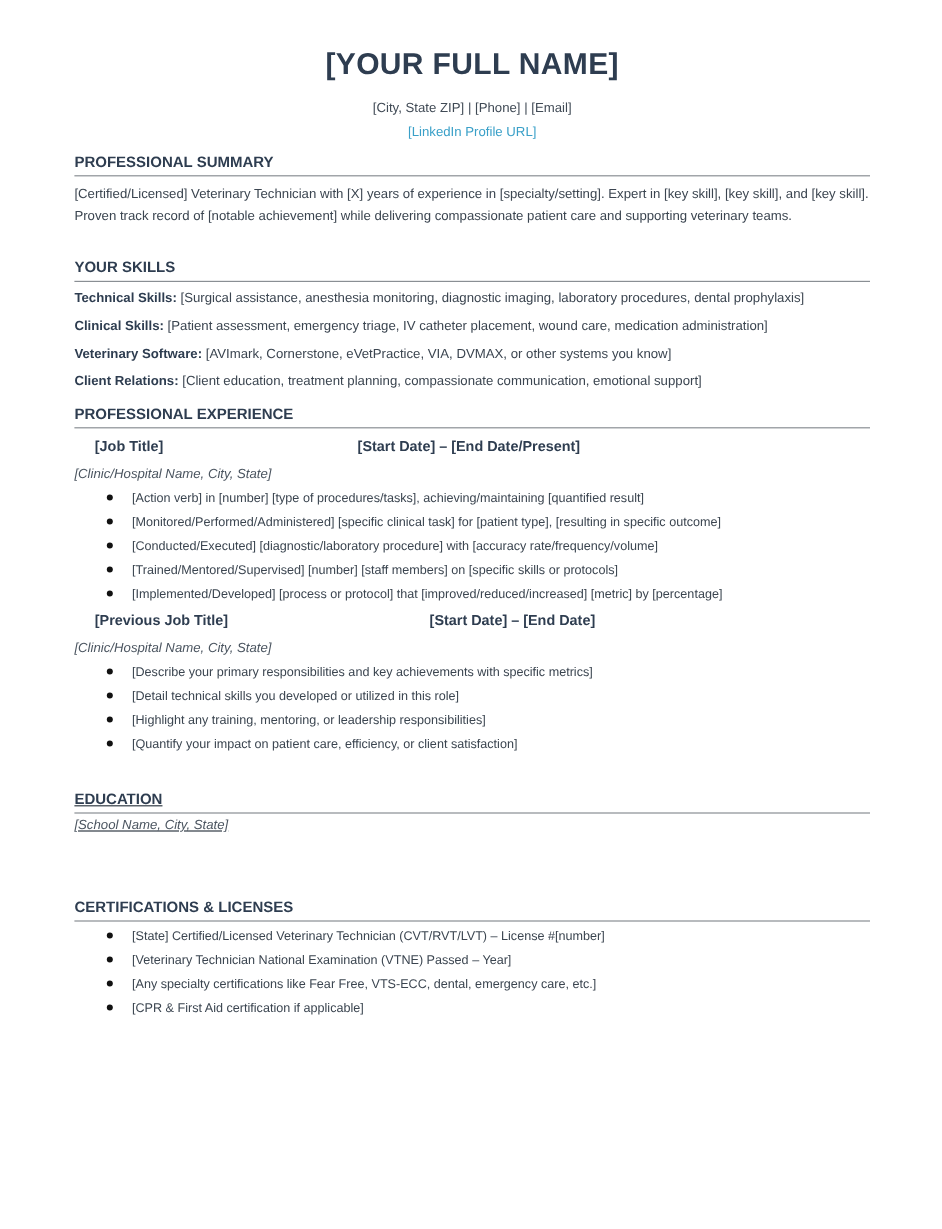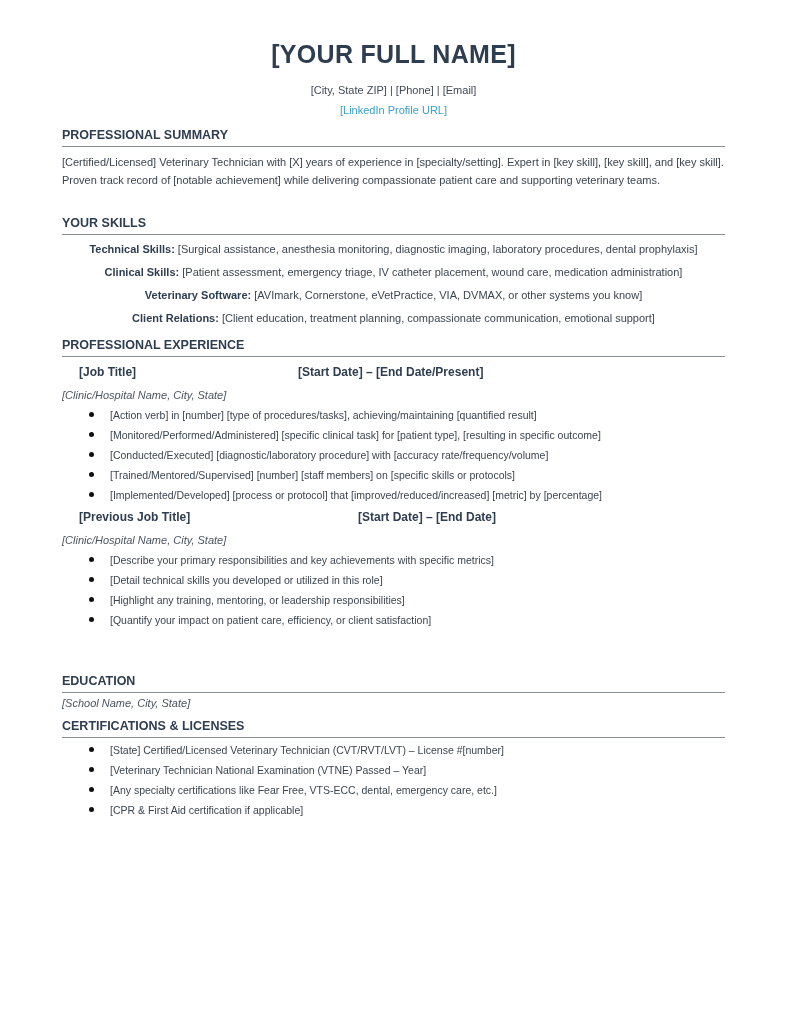--- a/index.html
+++ b/index.html
@@ -28,21 +28,21 @@
   <div class="contact">[City, State ZIP] | [Phone] | [Email]</div>
   <div class="link">[LinkedIn Profile URL]</div>
 
   <div class="section" style="top:128px;">
     <div class="sec-title">PROFESSIONAL SUMMARY</div>
     <div class="para">[Certified/Licensed] Veterinary Technician with [X] years of experience in [specialty/setting]. Expert in [key skill], [key skill], and [key skill]. Proven track record of [notable achievement] while delivering compassionate patient care and supporting veterinary teams.</div>
   </div>
 
   <div class="section" style="top:216px;">
     <div class="sec-title">YOUR SKILLS</div>
-    <div style="margin-top:3px;text-align:center;">
+    <div style="margin-top:3px;">
       <div class="skill"><b>Technical Skills:</b><span> [Surgical assistance, anesthesia monitoring, diagnostic imaging, laboratory procedures, dental prophylaxis]</span></div>
       <div class="skill"><b>Clinical Skills:</b><span> [Patient assessment, emergency triage, IV catheter placement, wound care, medication administration]</span></div>
       <div class="skill"><b>Veterinary Software:</b><span> [AVImark, Cornerstone, eVetPractice, VIA, DVMAX, or other systems you know]</span></div>
       <div class="skill"><b>Client Relations:</b><span> [Client education, treatment planning, compassionate communication, emotional support]</span></div>
     </div>
   </div>
 
   <div class="section" style="top:338px;">
     <div class="sec-title">PROFESSIONAL EXPERIENCE</div>
     <div style="margin-top:8px;">
@@ -61,26 +61,26 @@
       <div class="org">[Clinic/Hospital Name, City, State]</div>
       <ul>
         <li>[Describe your primary responsibilities and key achievements with specific metrics]</li>
         <li>[Detail technical skills you developed or utilized in this role]</li>
         <li>[Highlight any training, mentoring, or leadership responsibilities]</li>
         <li>[Quantify your impact on patient care, efficiency, or client satisfaction]</li>
       </ul>
     </div>
   </div>
 
-  <div class="section" style="top:674px;">
+  <div class="section" style="top:659px;text-decoration:underline;">
     <div class="sec-title">EDUCATION</div>
     <div class="org">[School Name, City, State]</div>
   </div>
 
-  <div class="section" style="top:719px;">
+  <div class="section" style="top:749px;">
     <div class="sec-title">CERTIFICATIONS &amp; LICENSES</div>
     <ul style="margin-top:2px;">
       <li>[State] Certified/Licensed Veterinary Technician (CVT/RVT/LVT) – License #[number]</li>
       <li>[Veterinary Technician National Examination (VTNE) Passed – Year]</li>
       <li>[Any specialty certifications like Fear Free, VTS-ECC, dental, emergency care, etc.]</li>
       <li>[CPR &amp; First Aid certification if applicable]</li>
     </ul>
   </div>
 </div>
 

